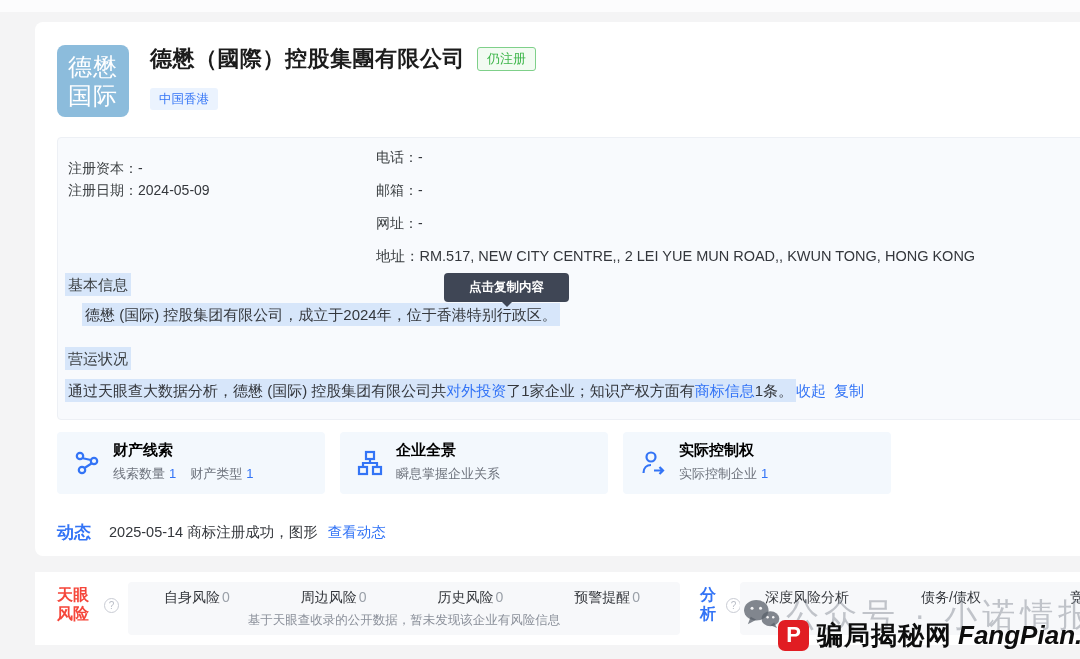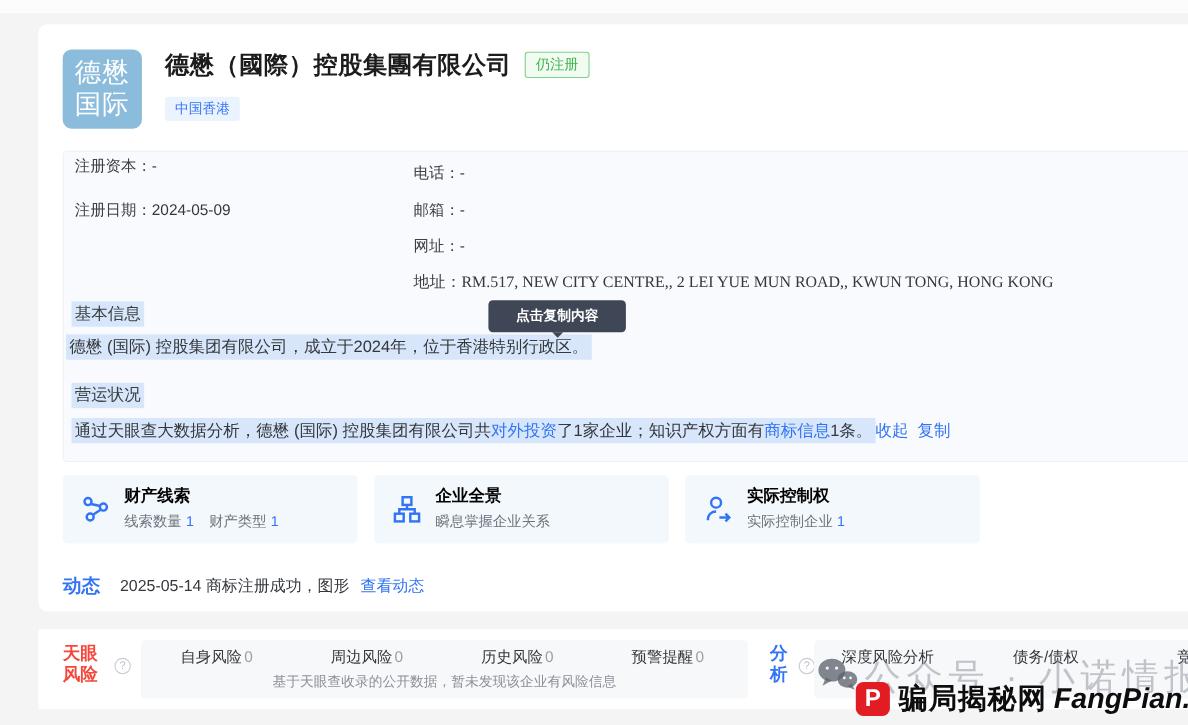--- a/index.html
+++ b/index.html
@@ -104,47 +104,47 @@
 
   <div class="title-row">
     <span class="company-name">德懋（國際）控股集團有限公司</span>
     <span class="status-badge">仍注册</span>
   </div>
 
   <span class="region-tag">中国香港</span>
 
   <div class="info-panel">
 
-    <div class="info-row" style="left:10px;top:4px;">
+    <div class="info-row" style="left:10px;top:22px;">
       <span class="lab">注册资本：</span><span class="val">-</span>
     </div>
     <div class="info-row" style="left:10px;top:44px;">
       <span class="lab">注册日期：</span><span class="val">2024-05-09</span>
     </div>
     <div class="info-row" style="left:318px;top:11px;">
       <span class="lab">电话：</span><span class="val">-</span>
     </div>
     <div class="info-row" style="left:318px;top:44px;">
       <span class="lab">邮箱：</span><span class="val">-</span>
     </div>
     <div class="info-row" style="left:318px;top:77px;">
       <span class="lab">网址：</span><span class="val">-</span>
     </div>
-    <div class="info-row" style="left:318px;top:109px;font-size:14.5px;font-family:Liberation Serif, serif;">
+    <div class="info-row" style="left:318px;top:109px;font-size:14.5px;">
       <span class="lab">地址：</span><span class="val">RM.517, NEW CITY CENTRE,, 2 LEI YUE MUN ROAD,, KWUN TONG, HONG KONG</span>
     </div>
 
     <div class="tooltip">
       <span>点击复制内容</span>
     </div>
 
     <div class="sec-title" style="left:7px;top:138px;">
       <span class="hl">基本信息</span>
     </div>
-    <div class="sec-text" style="left:2px;top:168px;">
+    <div class="sec-text" style="left:24px;top:168px;">
       <span class="hl">德懋 (国际) 控股集团有限公司，成立于2024年，位于香港特别行政区。</span>
     </div>
 
     <div class="sec-title" style="left:7px;top:212px;">
       <span class="hl">营运状况</span>
     </div>
     <div class="sec-text" style="left:7px;top:244px;text-align:center;">
       <span class="hl"><span>通过天眼查大数据分析，德懋 (国际) 控股集团有限公司共</span><a class="inline-link">对外投资</a><span>了1家企业；知识产权方面有</span><a class="inline-link">商标信息</a><span>1条。</span></span><span class="op-actions"><a class="inline-link">收起</a><span class="sep"></span><a class="inline-link">复制</a></span>
     </div>
   </div>

